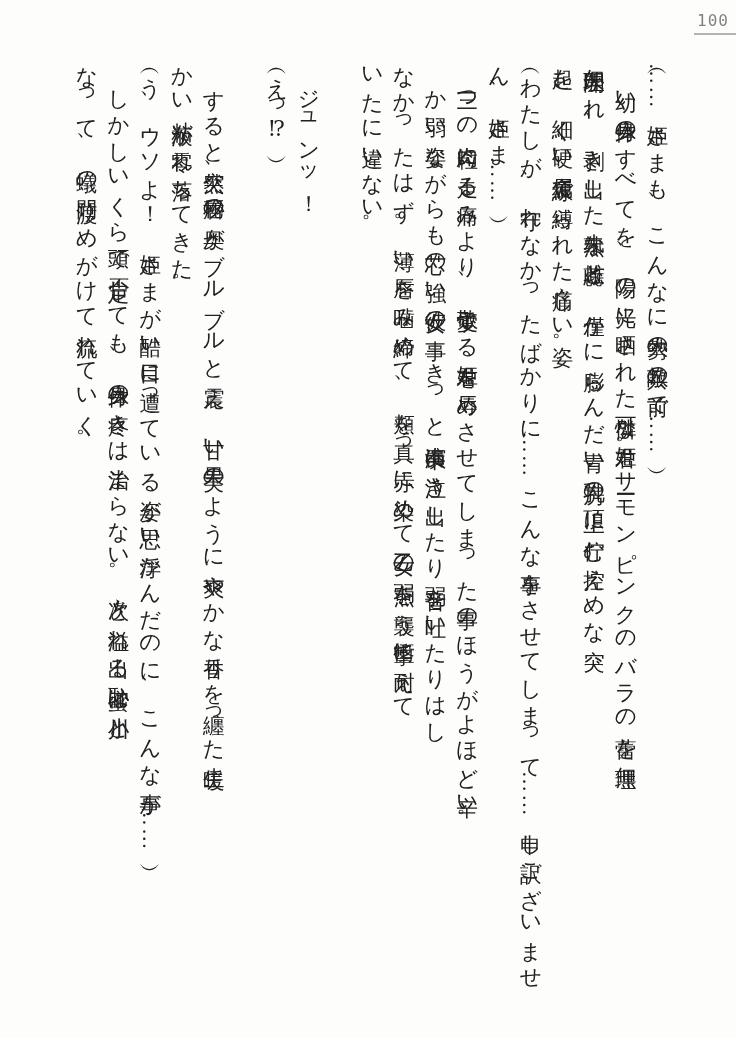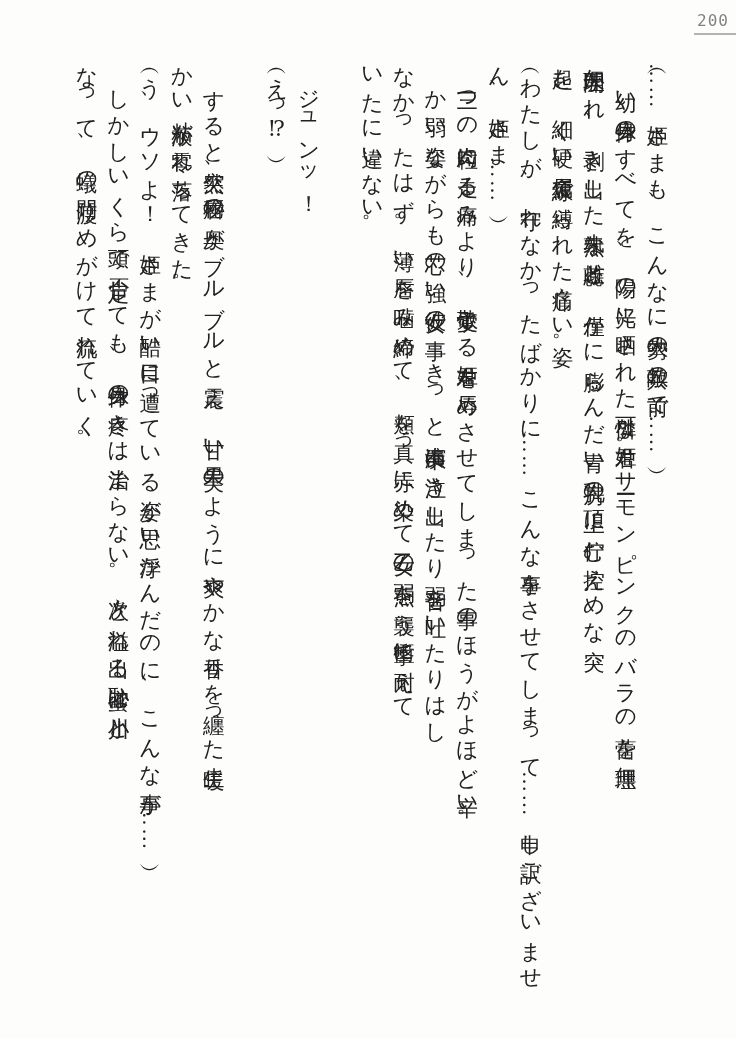--- a/index.html
+++ b/index.html
@@ -55,21 +55,21 @@
   }
   .indent-full { text-indent: 23.4px; }
   .indent-half { text-indent: 9px; }
   .indent-none { text-indent: 0; }
 </style>
 </head>
 <body>
 
 <div class="page">
 
-  <span class="pagenum">200</span>
+  <span class="pagenum">100</span>
 
   <div class="pagenum-rule"></div>
 
   <main class="text-block" id="text-block">
       <p class="line indent-half">（……姫さまも、こんなに大勢の敵兵の前で……）</p>
       <p class="line indent-full">幼い身体のすべてを、陽の光に晒された可憐な姫君。サーモンピンクのバラの蕾を無理</p>
       <p class="line indent-none">矢理開かれ、剥き出した未熟な雌蕊と、僅かに膨らんだ青い乳房の頂上に佇む控えめな突</p>
       <p class="line indent-none">起を、細く硬い金属線で縛られた痛々しい姿。</p>
       <p class="line indent-half">（わたしが、守れなかったばかりに……こんな事をさせてしまって……申し訳ございませ</p>
       <p class="line indent-none">ん、姫さま……）</p>

